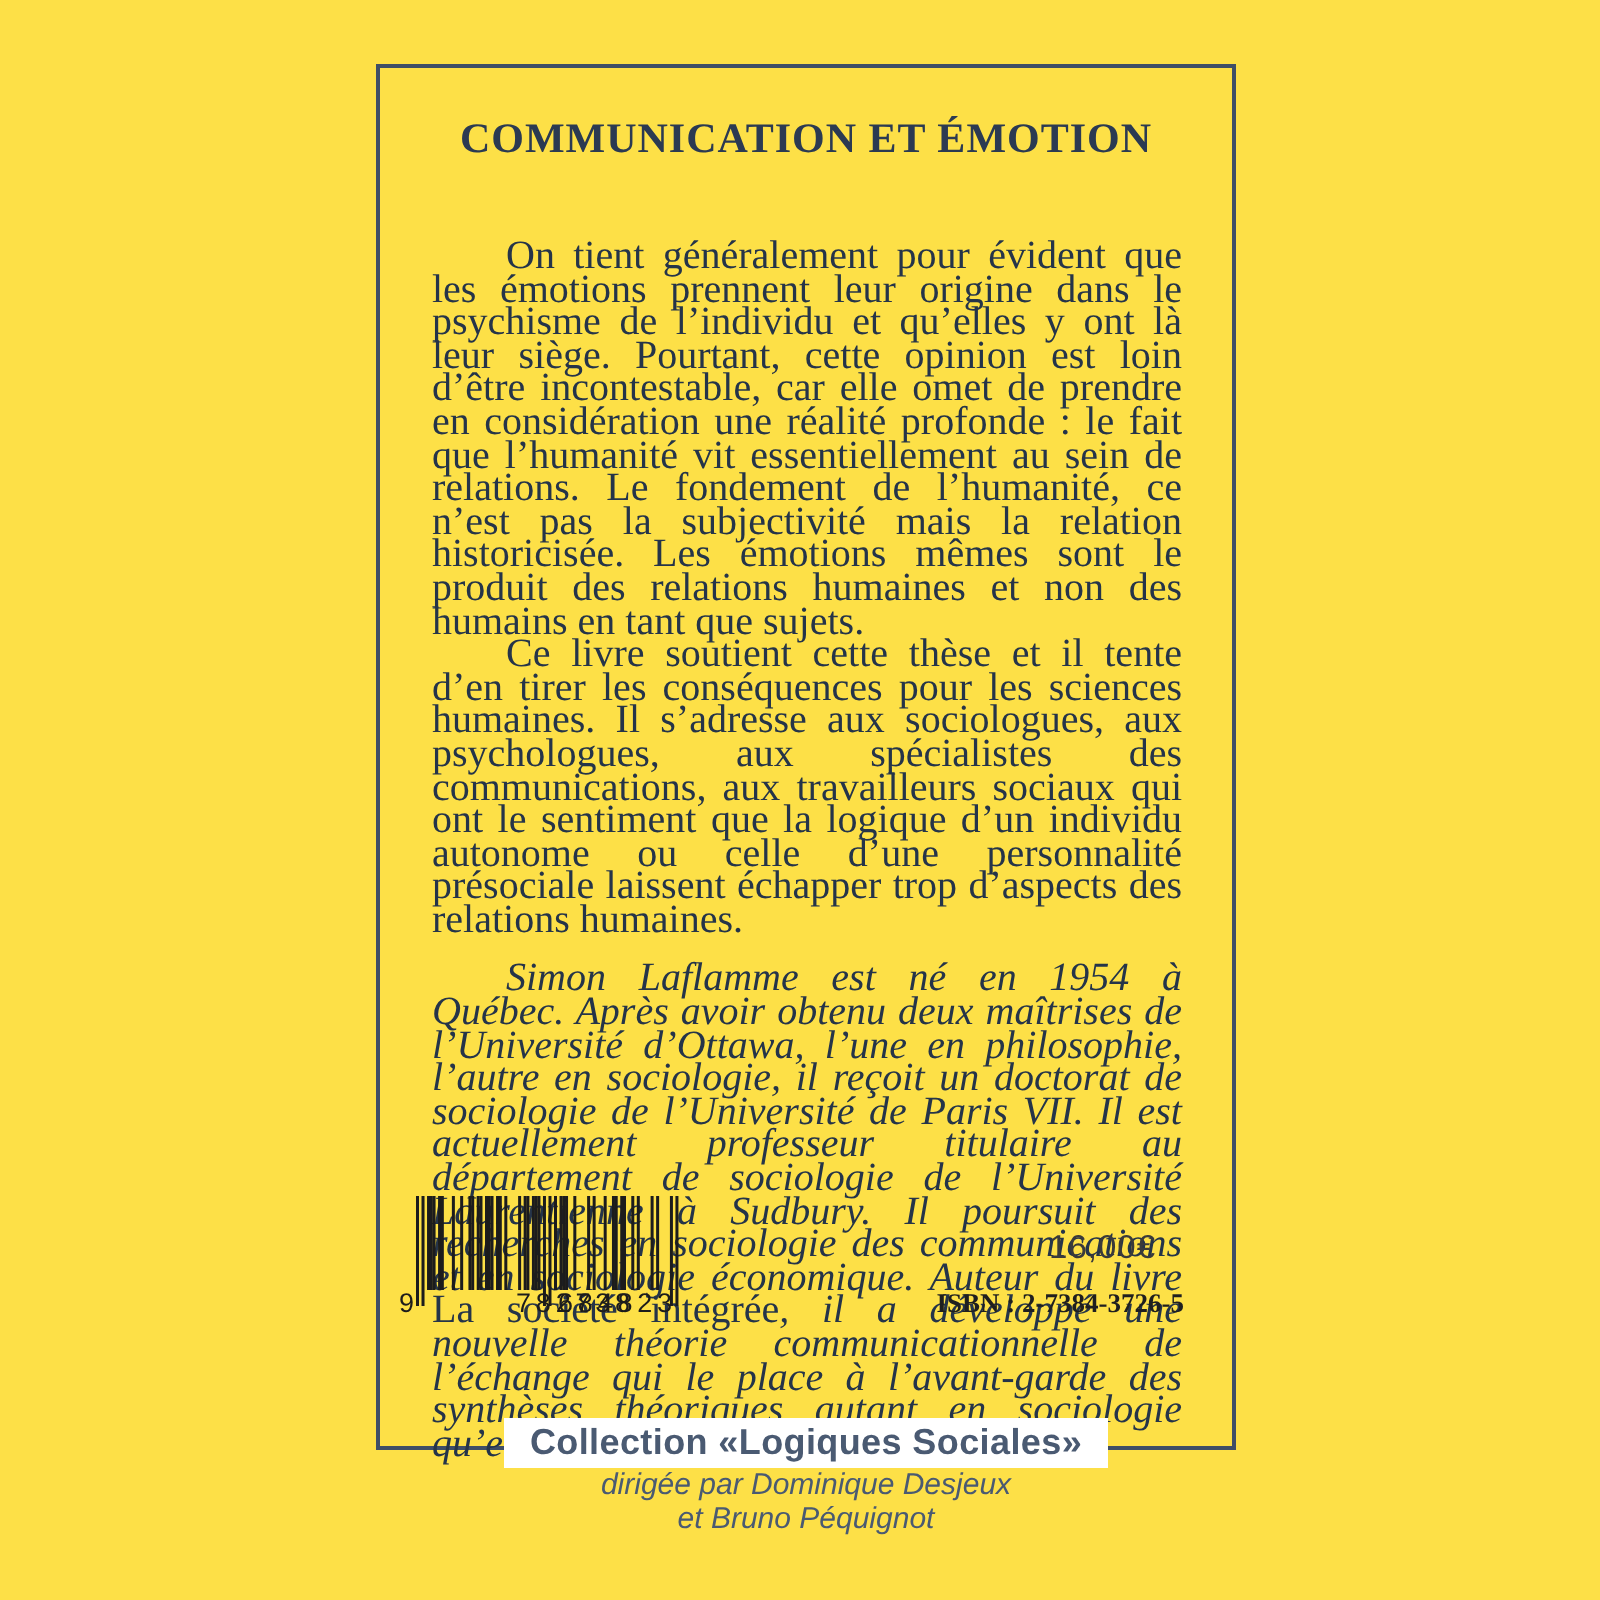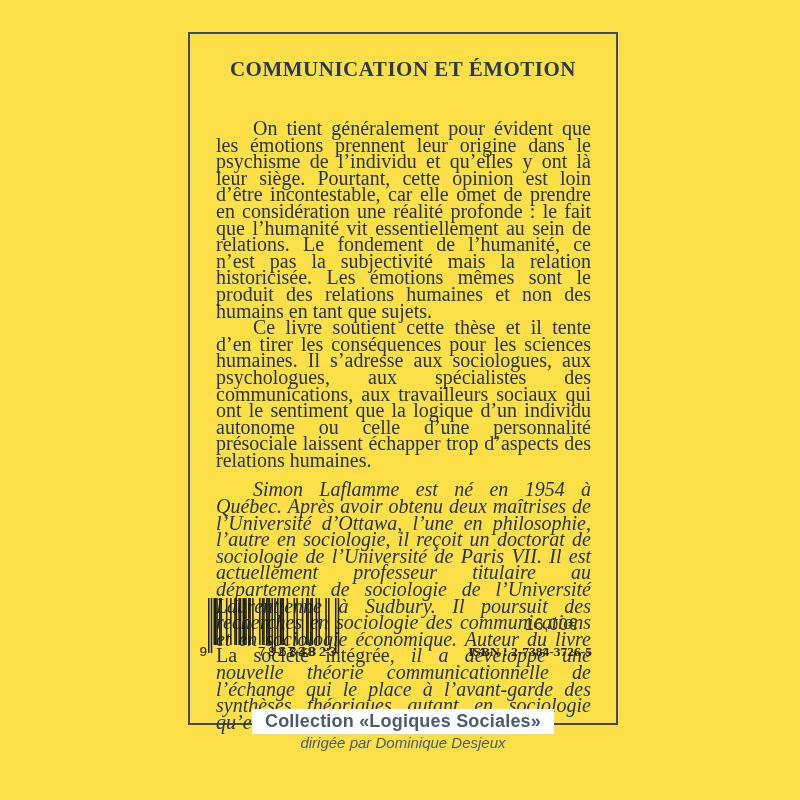--- a/index.html
+++ b/index.html
@@ -175,15 +175,16 @@
     <span class="bc-digit bc-g1">782738</span>
     <span class="bc-digit bc-g2">684823</span>
   </div>
 
   <div class="price">16,00€</div>
   <div class="isbn">ISBN : 2-7384-3726-5</div>
 
   <div class="collection">
     <div class="collection-title">Collection «Logiques Sociales»</div>
     <div class="collection-sub">dirigée par Dominique Desjeux</div>
+    <div class="collection-sub">et Bruno Péquignot</div>
   </div>
 
 </div>
 
 </body></html>

